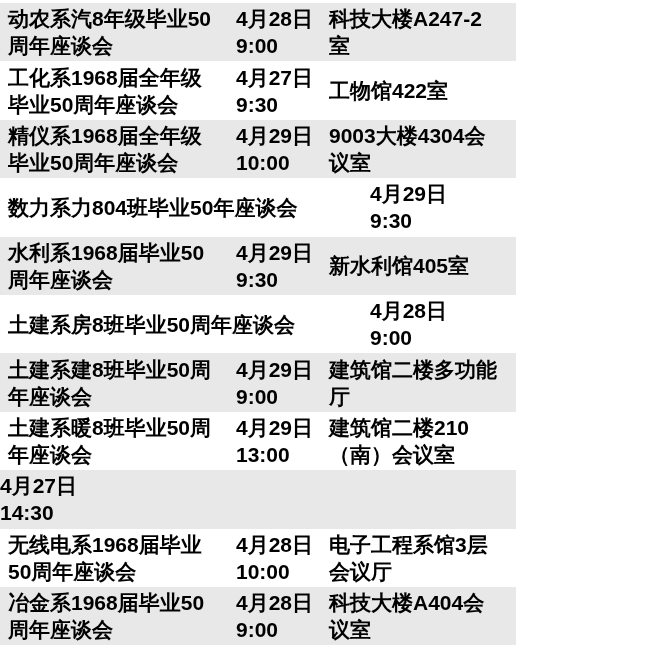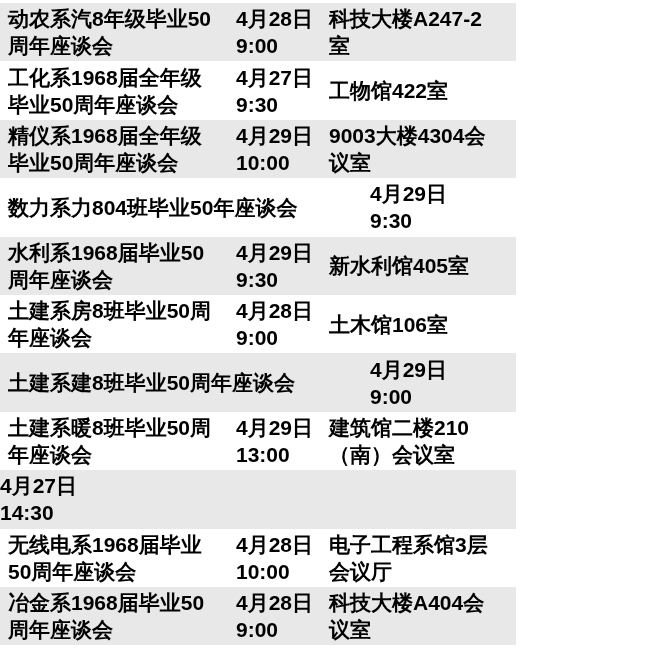--- a/index.html
+++ b/index.html
@@ -97,29 +97,29 @@
     </div>
     <div class="cell cell-location">新水利馆405室</div>
   </div>
 
   <div class="row">
     <div class="cell cell-event">土建系房8班毕业50周年座谈会</div>
     <div class="cell cell-date">
       <div>4月28日</div>
       <div>9:00</div>
     </div>
-    <div class="cell cell-location">土木馆106室</div>
   </div>
 
   <div class="row">
     <div class="cell cell-event">土建系建8班毕业50周年座谈会</div>
     <div class="cell cell-date">
       <div>4月29日</div>
       <div>9:00</div>
     </div>
+    <div class="cell cell-location">建筑馆二楼多功能厅</div>
   </div>
 
   <div class="row">
     <div class="cell cell-event">土建系暖8班毕业50周年座谈会</div>
     <div class="cell cell-date">
       <div>4月29日</div>
       <div>13:00</div>
     </div>
     <div class="cell cell-location">建筑馆二楼210（南）会议室</div>
   </div>

